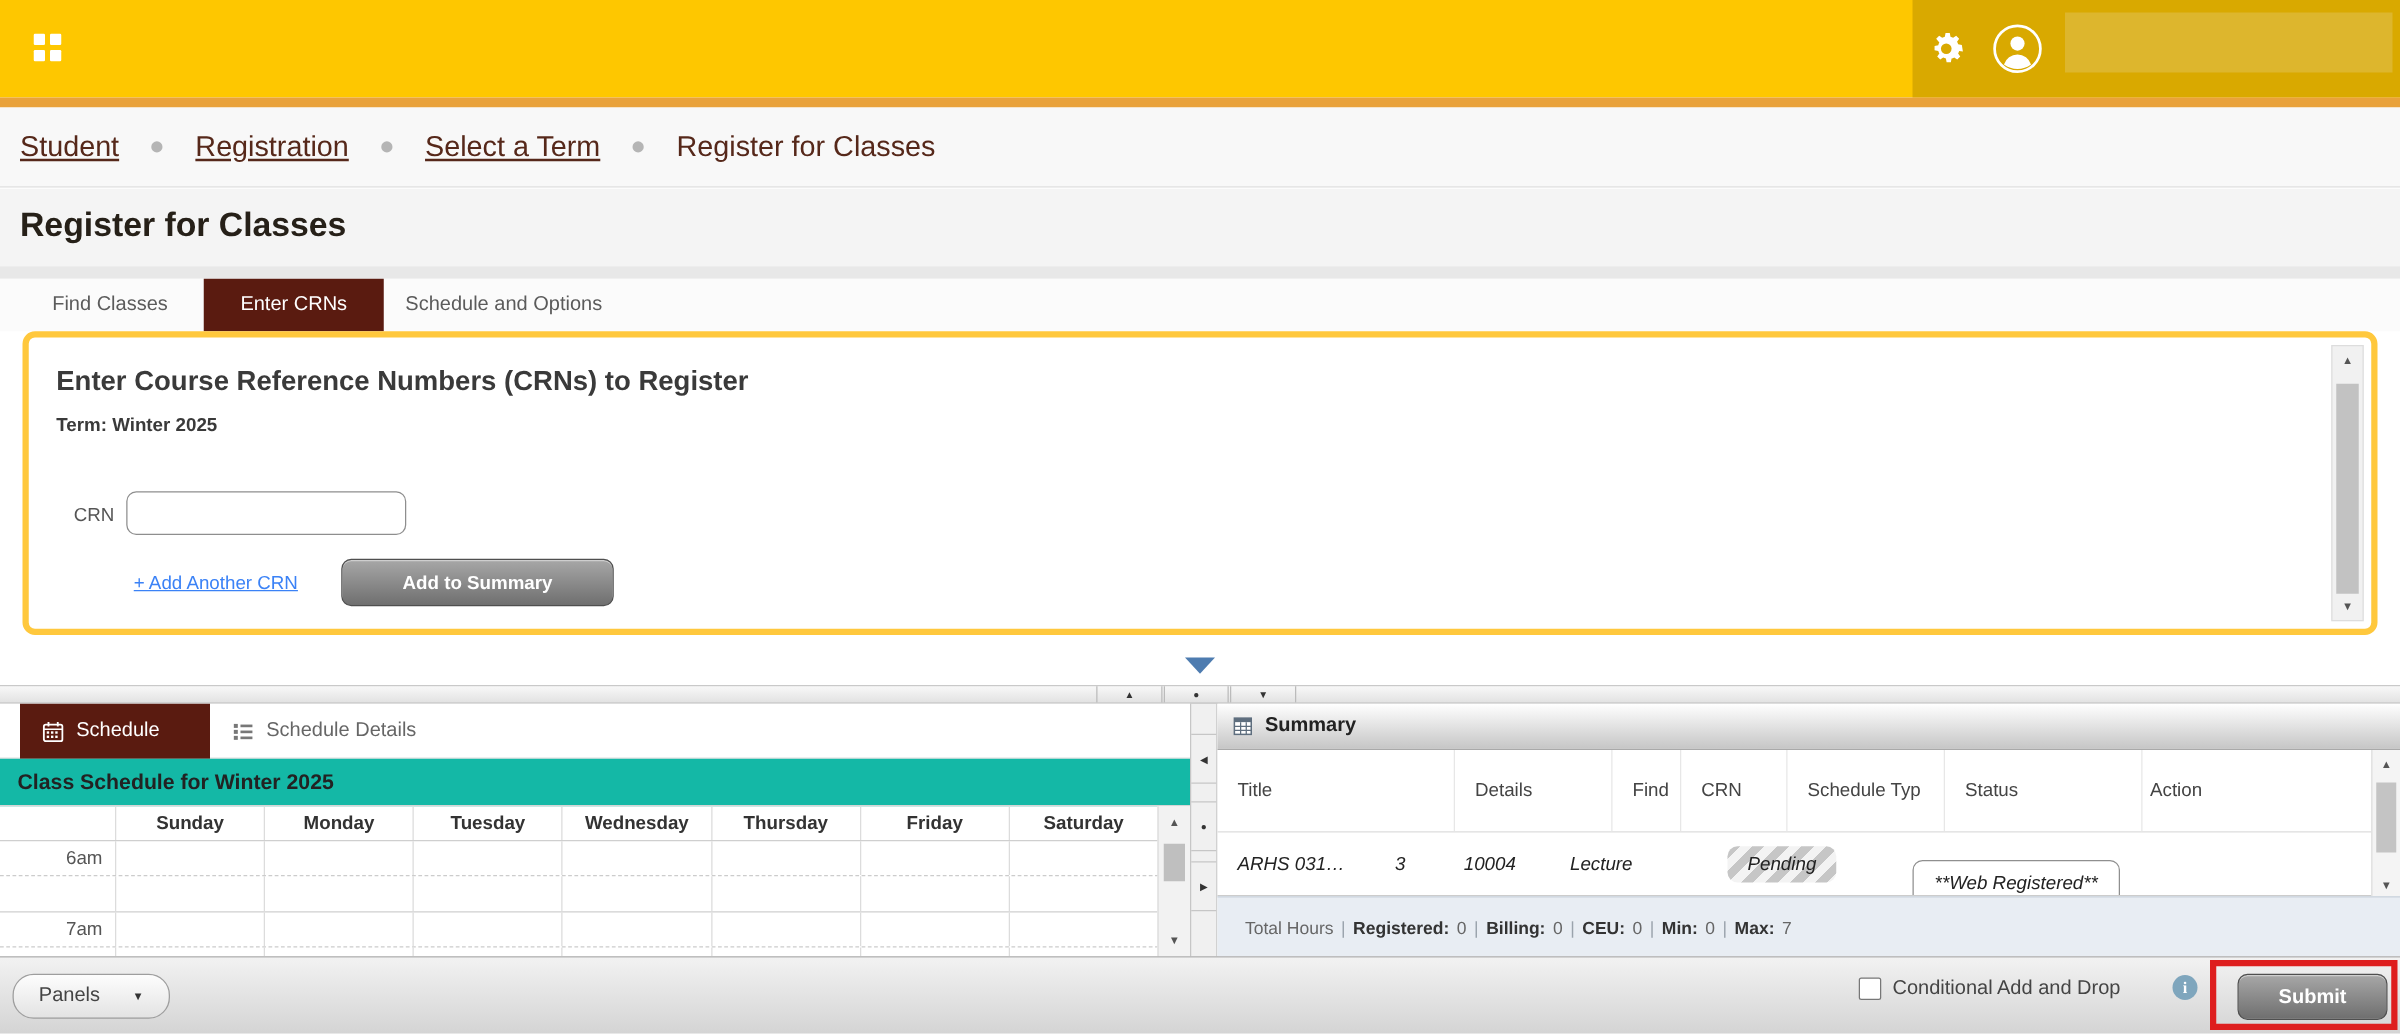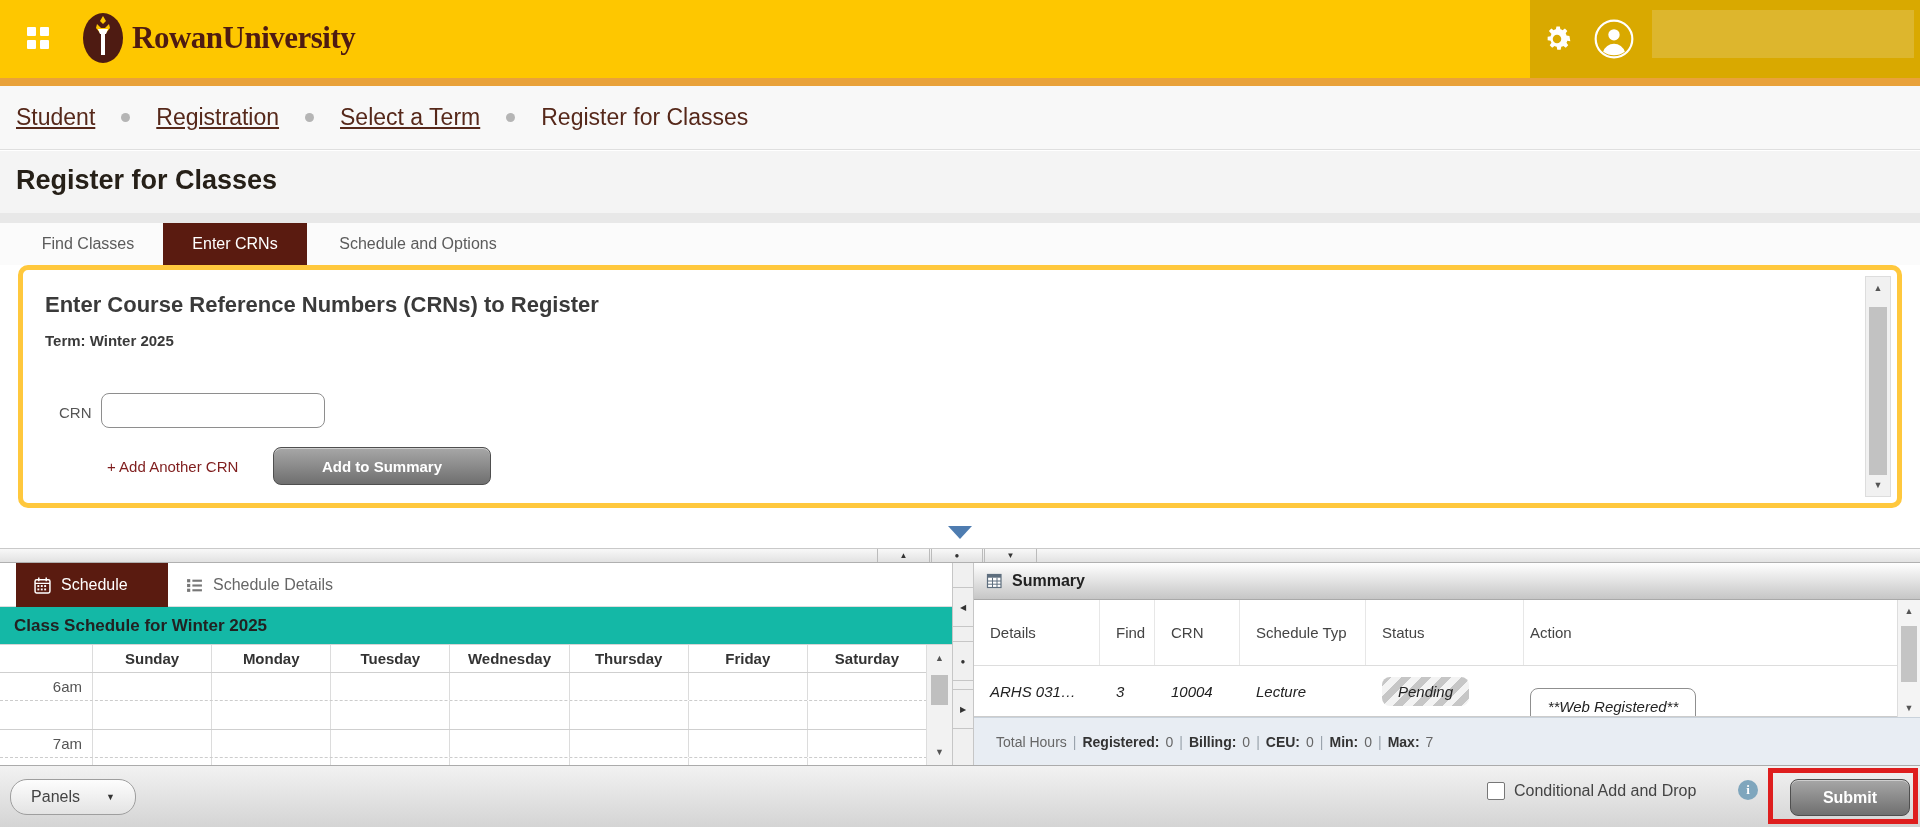--- a/index.html
+++ b/index.html
@@ -32,32 +32,32 @@
 
   
   .title-bar { position:absolute; left:0; top:151px; width:1920px; height:62px; background:#f4f4f4; }
   .page-title { position:absolute; left:16px; top:14px; font-size:27px; font-weight:bold; color:#262018; }
   .band { position:absolute; left:0; top:213px; width:1920px; height:10px; background:#e8e8e8; }
   .tabs { position:absolute; left:0; top:223px; width:1920px; height:42px; background:#fbfbfb; }
   .tab { position:absolute; top:0; height:42px; display:flex; align-items:center; justify-content:center;
          font-size:16px; color:#5b5b5b; cursor:pointer; }
   .tab.t1 { left:20px; width:136px; }
   .tab.t2 { left:163px; width:144px; background:#5a1b10; color:#ffffff; }
-  .tab.t3 { left:313px; width:210px; }
+  .tab.t3 { left:298px; width:210px; }
 
   
   .crn-panel { position:absolute; left:18px; top:265px; width:1884px; height:243px; background:#fff;
                border:5px solid #ffc83d; border-radius:10px; }
   .crn-heading { position:absolute; left:22px; top:22px; font-size:22px; font-weight:bold; color:#3a3a3a; }
   .crn-term { position:absolute; left:22px; top:62px; font-size:15px; font-weight:bold; color:#3a3a3a; }
   .crn-label { position:absolute; left:36px; top:134px; font-size:15px; color:#555; }
   .crn-input { position:absolute; left:78px; top:123px; width:224px; height:35px; border:1px solid #8e8e8e;
                border-radius:8px; font-size:15px; padding:0 10px; background:#fff; }
-  .add-another { position:absolute; left:84px; top:188px; font-size:15px; color:#7f1d1d;
-                 cursor:pointer; }
+  .add-another { position:absolute; left:84px; top:188px; font-size:15px; color:#3b82f6;
+                 text-decoration:underline; cursor:pointer; }
   .btn-gray { background:linear-gradient(#a7a7a7,#6f6f6f); border:1px solid #4f4f4f; border-radius:8px;
               color:#fff; font-weight:bold; font-size:15px; display:flex; align-items:center; justify-content:center;
               box-shadow:inset 0 1px 0 rgba(255,255,255,.45); cursor:pointer; }
   .add-summary { position:absolute; left:250px; top:177px; width:218px; height:38px; }
 
   
   .vscroll { position:absolute; background:#f1f1f1; border:1px solid #ddd; }
   .vscroll .arr { position:absolute; left:0; width:100%; text-align:center; font-size:9px; color:#555; }
   .vscroll .thumb { position:absolute; left:3px; right:3px; background:#c2c2c2; }
   .crn-scroll { right:6px; top:6px; bottom:6px; width:26px; }
@@ -163,30 +163,20 @@
 
 <div class="screen">
 
   <header class="topbar">
     <div class="apps-icon">
       <span></span>
         <span></span>
       <span></span>
         <span></span>
     </div>
-    <div class="logo">
-      <svg class="torch" viewBox="0 0 42 52">
-        <ellipse cx="21" cy="26" rx="20" ry="25" fill="#4e1b12"></ellipse>
-        <path d="M21 4l3 5-3 3-3-3z" fill="#fec700"></path>
-        <path d="M15 12l4 4h4l4-4 1 4-4 5h-6l-4-5z" fill="#fec700"></path>
-        <rect x="19" y="21" width="4" height="22" fill="#ffffff"></rect>
-        <path d="M16 17h10l-2 5h-6z" fill="#ffffff"></path>
-      </svg>
-      <span class="wordmark">RowanUniversity</span>
-    </div>
     <div class="topbar-right">
       <svg class="gear-btn" viewBox="0 0 24 24">
         <path fill="#fff" d="M21.4 13.6l-2.1-.4a7 7 0 0 1-.6 1.5l1.2 1.7-1.7 1.7-1.7-1.2c-.5.3-1 .5-1.5.6l-.4 2.1h-2.4l-.4-2.1a7 7 0 0 1-1.5-.6l-1.7 1.2-1.7-1.7 1.2-1.7c-.3-.5-.5-1-.6-1.5l-2.1-.4v-2.4l2.1-.4c.1-.5.3-1 .6-1.5L6.3 6.3 8 4.6l1.7 1.2c.5-.3 1-.5 1.5-.6l.4-2.1h2.4l.4 2.1c.5.1 1 .3 1.5.6l1.7-1.2 1.7 1.7-1.2 1.7c.3.5.5 1 .6 1.5l2.1.4z"></path>
         <circle cx="12" cy="12" r="3" fill="#d9a900"></circle>
       </svg>
       <svg class="user-btn" viewBox="0 0 24 24">
         <circle cx="12" cy="12" r="11" fill="none" stroke="#fff" stroke-width="1.3"></circle>
         <circle cx="12" cy="9.5" r="3.4" fill="#fff"></circle>
         <path d="M5.5 19.6a6.8 6.8 0 0 1 13 0 11 11 0 0 1-13 0z" fill="#fff"></path>
       </svg>
@@ -345,20 +335,21 @@
     <div class="sum-header">
       <svg width="17" height="16" viewBox="0 0 16 16">
         <rect x="1" y="1.5" width="13.5" height="13" fill="#fff" stroke="#5e6e7e" stroke-width="1.2"></rect>
         <rect x="1" y="1.5" width="13.5" height="3.2" fill="#5e6e7e"></rect>
         <path d="M1 8h13.5M1 11.2h13.5M6 4.7v9.8M10.5 4.7v9.8" stroke="#5e6e7e" stroke-width="1" fill="none"></path>
       </svg>
       <span class="sum-title">Summary</span>
     </div>
     <div class="sum-table">
       <div class="s-row s-hrow">
+        <div class="s-cell c-title">Title</div>
         <div class="s-cell c-details">Details</div>
         <div class="s-cell c-hour">Find</div>
         <div class="s-cell c-crn">CRN</div>
         <div class="s-cell c-type">Schedule Typ</div>
         <div class="s-cell c-status">Status</div>
         <div class="s-cell c-action">Action</div>
       </div>
       <div class="s-row s-drow">
         <div class="s-cell c-details">ARHS 031…</div>
         <div class="s-cell c-hour">3</div>

